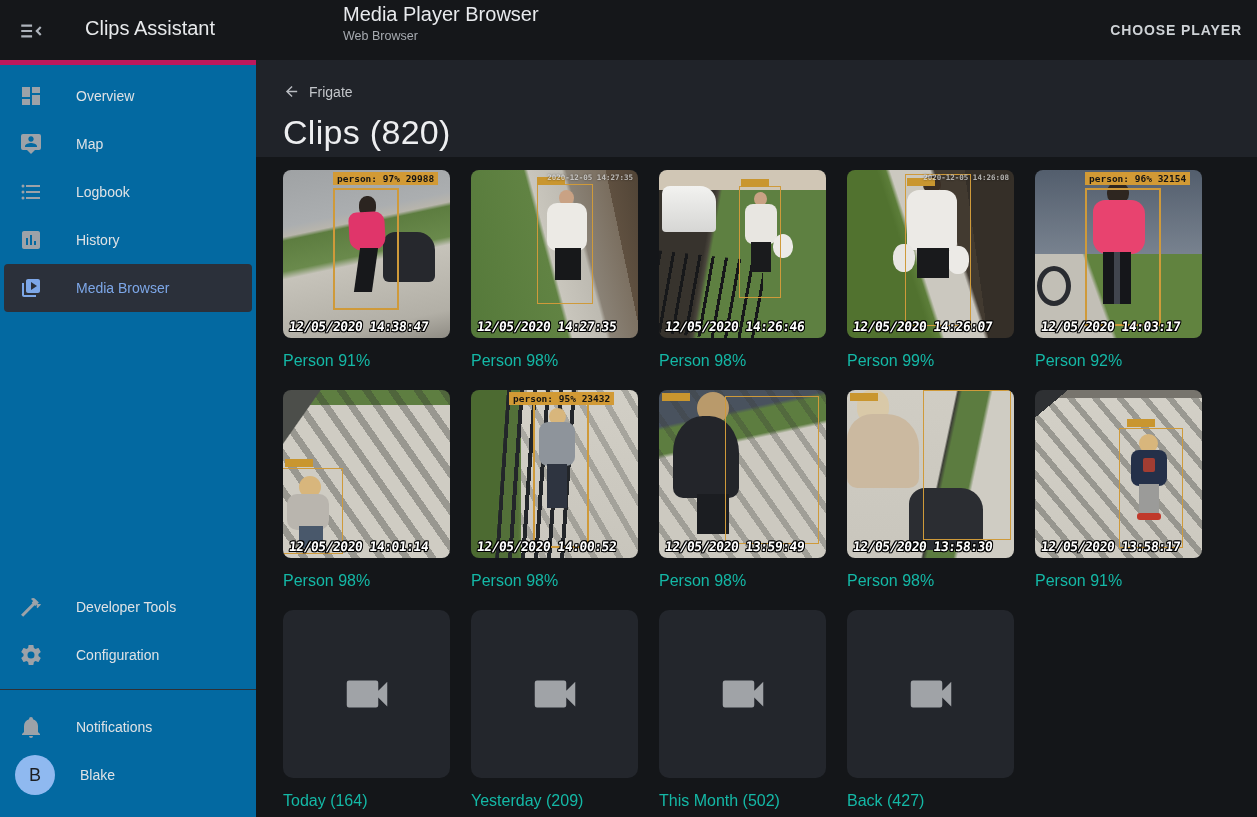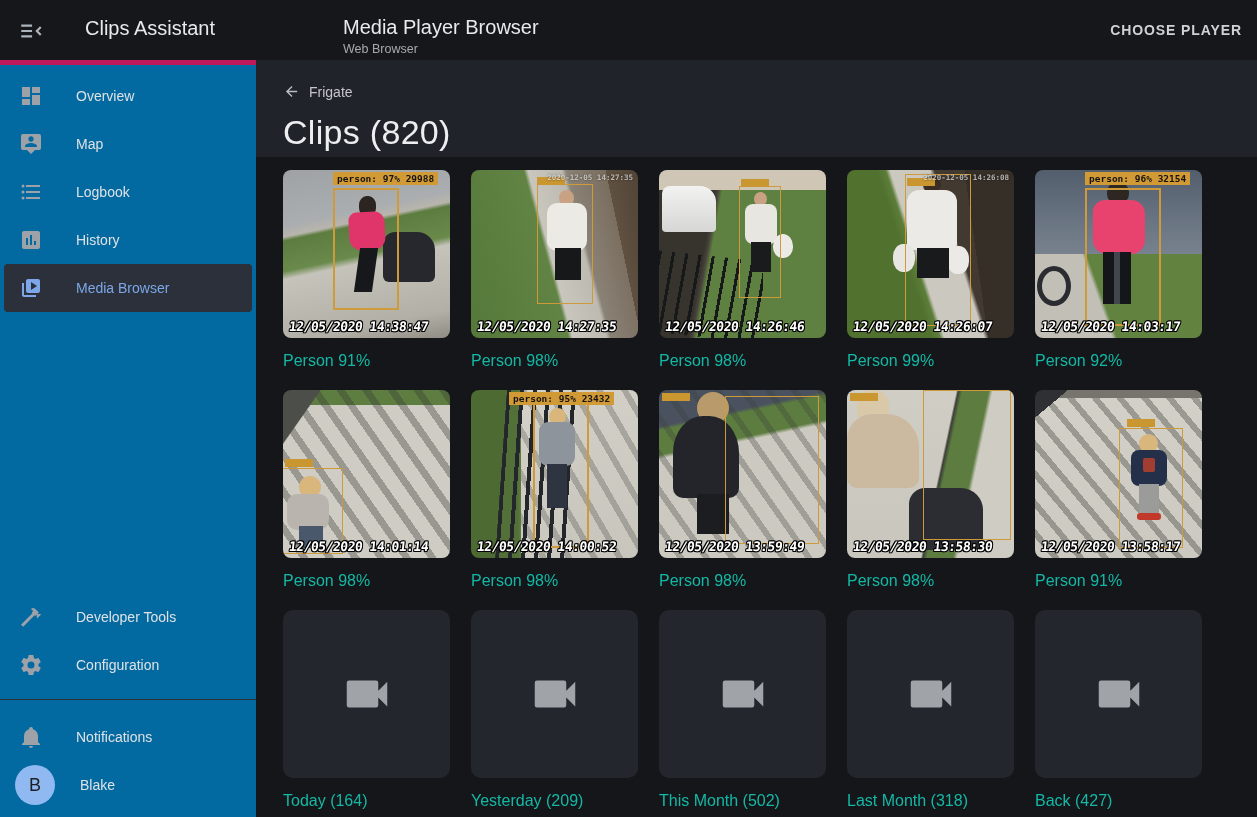--- a/index.html
+++ b/index.html
@@ -6,21 +6,21 @@
   html,body { width:1257px; height:817px; overflow:hidden; background:#141619;
               font-family:"Liberation Sans","DejaVu Sans",sans-serif; }
 
   .app { display:flex; flex-direction:column; width:1257px; height:817px; }
 
   
   .topbar { position:relative; height:60px; flex:0 0 60px; background:#15171a; color:#e7e9eb; }
   .menu-btn { position:absolute; left:18px; top:18px; width:26px; height:26px; border:none;
               background:transparent; color:#aeb4bc; cursor:pointer; padding:0; }
   .app-title { position:absolute; left:85px; top:17px; font-size:20px; color:#e7e9eb; }
-  .page-title-block { position:absolute; left:343px; top:16px; }
+  .page-title-block { position:absolute; left:343px; top:3px; }
   .page-title { font-size:20px; color:#e8eaed; }
   .page-subtitle { font-size:12.5px; color:#a6aab0; margin-top:3px; }
   .choose-player { position:absolute; right:15px; top:0; height:60px; border:none; background:transparent;
                    color:#ced2d6; font-family:inherit; font-size:14px; font-weight:700;
                    letter-spacing:.9px; cursor:pointer; }
 
   .shell { display:flex; flex:1; min-height:0; }
 
   
   .sidebar { width:256px; flex:0 0 256px; background:#0369a1; border-top:5px solid #be185d;
@@ -30,21 +30,21 @@
   .nav-item svg { width:24px; height:24px; margin-left:15px; flex:0 0 24px; color:#9da2a8; }
   .nav-item .lbl { margin-left:33px; }
   .nav-item.selected { background:#2b303a; color:#7da7e8; }
   .nav-item.selected svg { color:#7da7e8; }
   .spacer { flex:1; }
   .side-divider { height:1px; background:#2e3136; margin:10px 0 13px; }
   .avatar { width:40px; height:40px; border-radius:50%; background:#8fb9f0; color:#1c1e21;
             font-size:18px; font-weight:500; display:flex; align-items:center; justify-content:center;
             margin-left:11px; flex:0 0 40px; }
   .nav-item.user .lbl { margin-left:25px; }
-  .nav-footer { padding-bottom:8px; }
+  .nav-footer { padding-bottom:18px; }
 
   
   .main { flex:1; display:flex; flex-direction:column; min-width:0; }
   .content-header { height:97px; flex:0 0 97px; background:#202329; padding:23px 0 0 27px; }
   .breadcrumb { display:inline-flex; align-items:center; gap:9px; color:#c3c6ca; font-size:14px; cursor:pointer; }
   .breadcrumb svg { width:17px; height:17px; color:#b9bcc1; }
   .content-title { margin-top:9px; font-size:34px; font-weight:400; color:#edeef0; letter-spacing:.3px; }
   .content-body { flex:1; background:#141619; padding:13px 0 0 27px; overflow:hidden; }
 
   .grid { display:grid; grid-template-columns:repeat(5,167px); column-gap:21px; row-gap:19px; }
@@ -396,35 +396,27 @@
 
           <figure class="card">
             <div class="folder-thumb">
               <svg viewBox="0 0 24 24" fill="currentColor">
                   <path d="M17,10.5V7A1,1 0 0,0 16,6H4A1,1 0 0,0 3,7V17A1,1 0 0,0 4,18H16A1,1 0 0,0 17,17V13.5L21,17.5V6.5L17,10.5Z"></path>
                 </svg>
             </div>
             <figcaption class="cap">This Month (502)</figcaption>
           </figure>
 
+
           <figure class="card">
             <div class="folder-thumb">
               <svg viewBox="0 0 24 24" fill="currentColor">
                   <path d="M17,10.5V7A1,1 0 0,0 16,6H4A1,1 0 0,0 3,7V17A1,1 0 0,0 4,18H16A1,1 0 0,0 17,17V13.5L21,17.5V6.5L17,10.5Z"></path>
                 </svg>
             </div>
-            <figcaption class="cap">Last Month (318)</figcaption>
-          </figure>
-
-          <figure class="card">
-            <div class="folder-thumb">
-              <svg viewBox="0 0 24 24" fill="currentColor">
-                  <path d="M17,10.5V7A1,1 0 0,0 16,6H4A1,1 0 0,0 3,7V17A1,1 0 0,0 4,18H16A1,1 0 0,0 17,17V13.5L21,17.5V6.5L17,10.5Z"></path>
-                </svg>
-            </div>
             <figcaption class="cap">Back (427)</figcaption>
           </figure>
 
         </div>
       </div>
     </main>
   </div>
 </div>
 
 </body></html>

